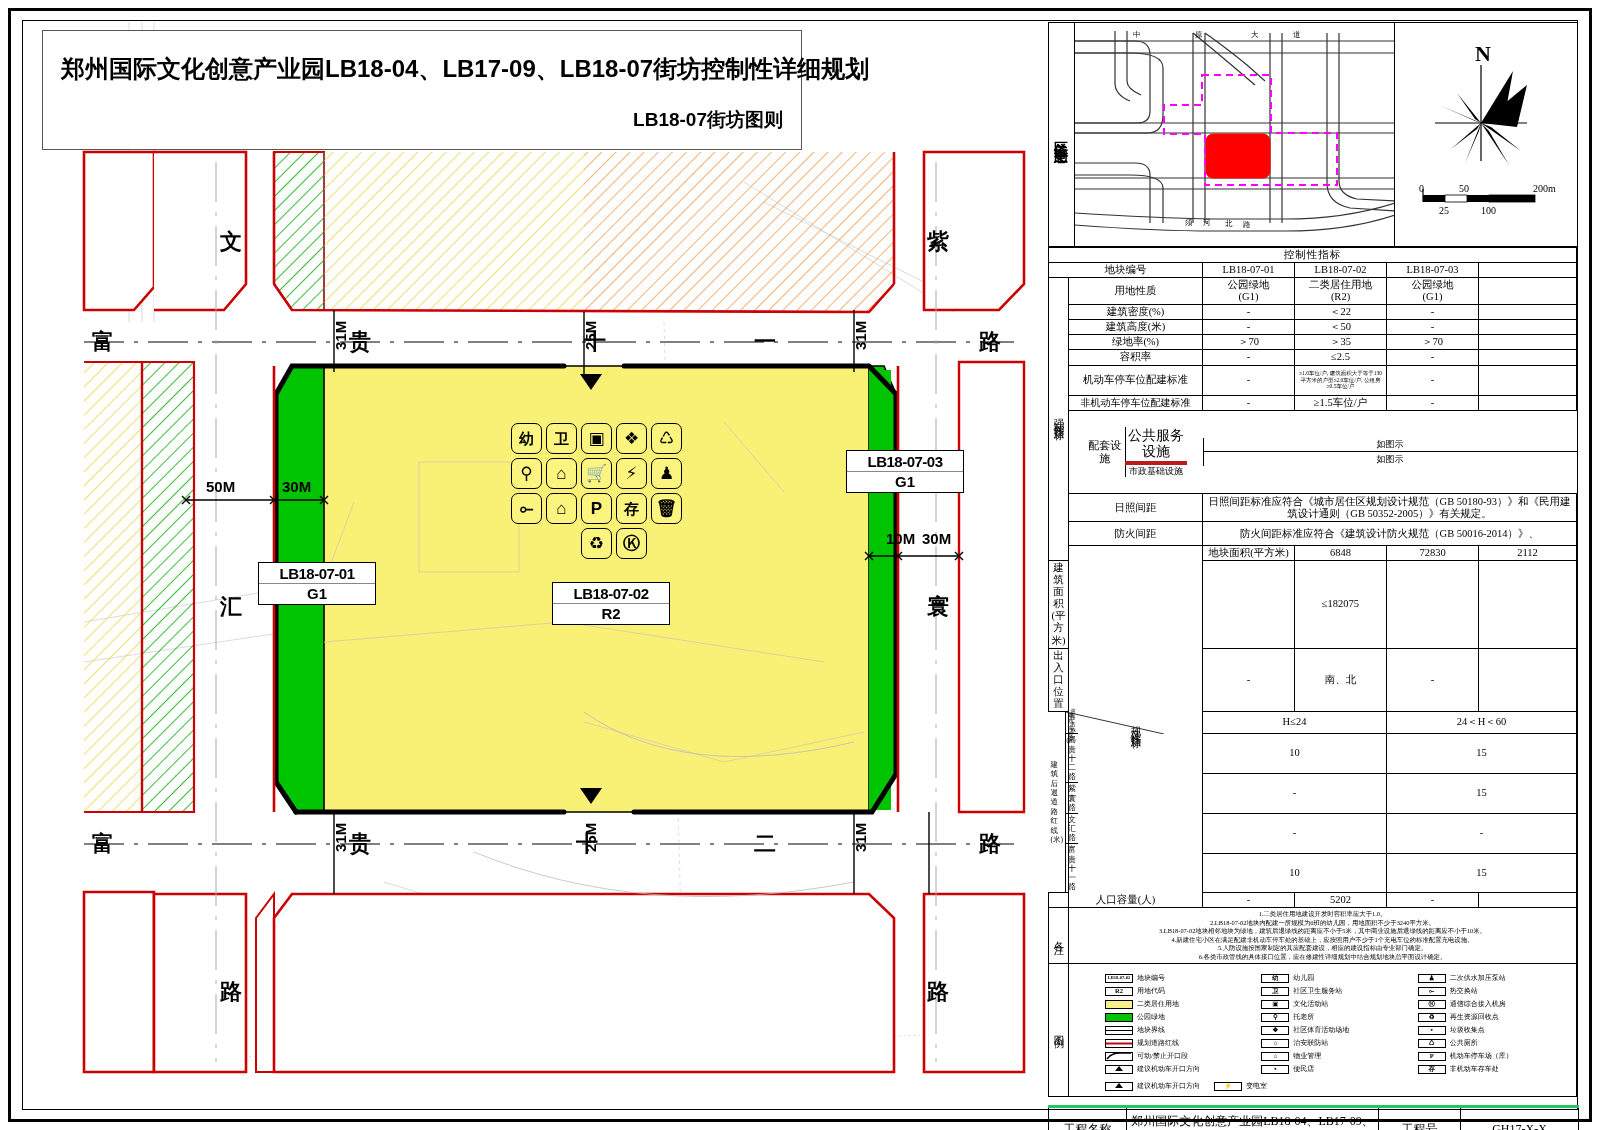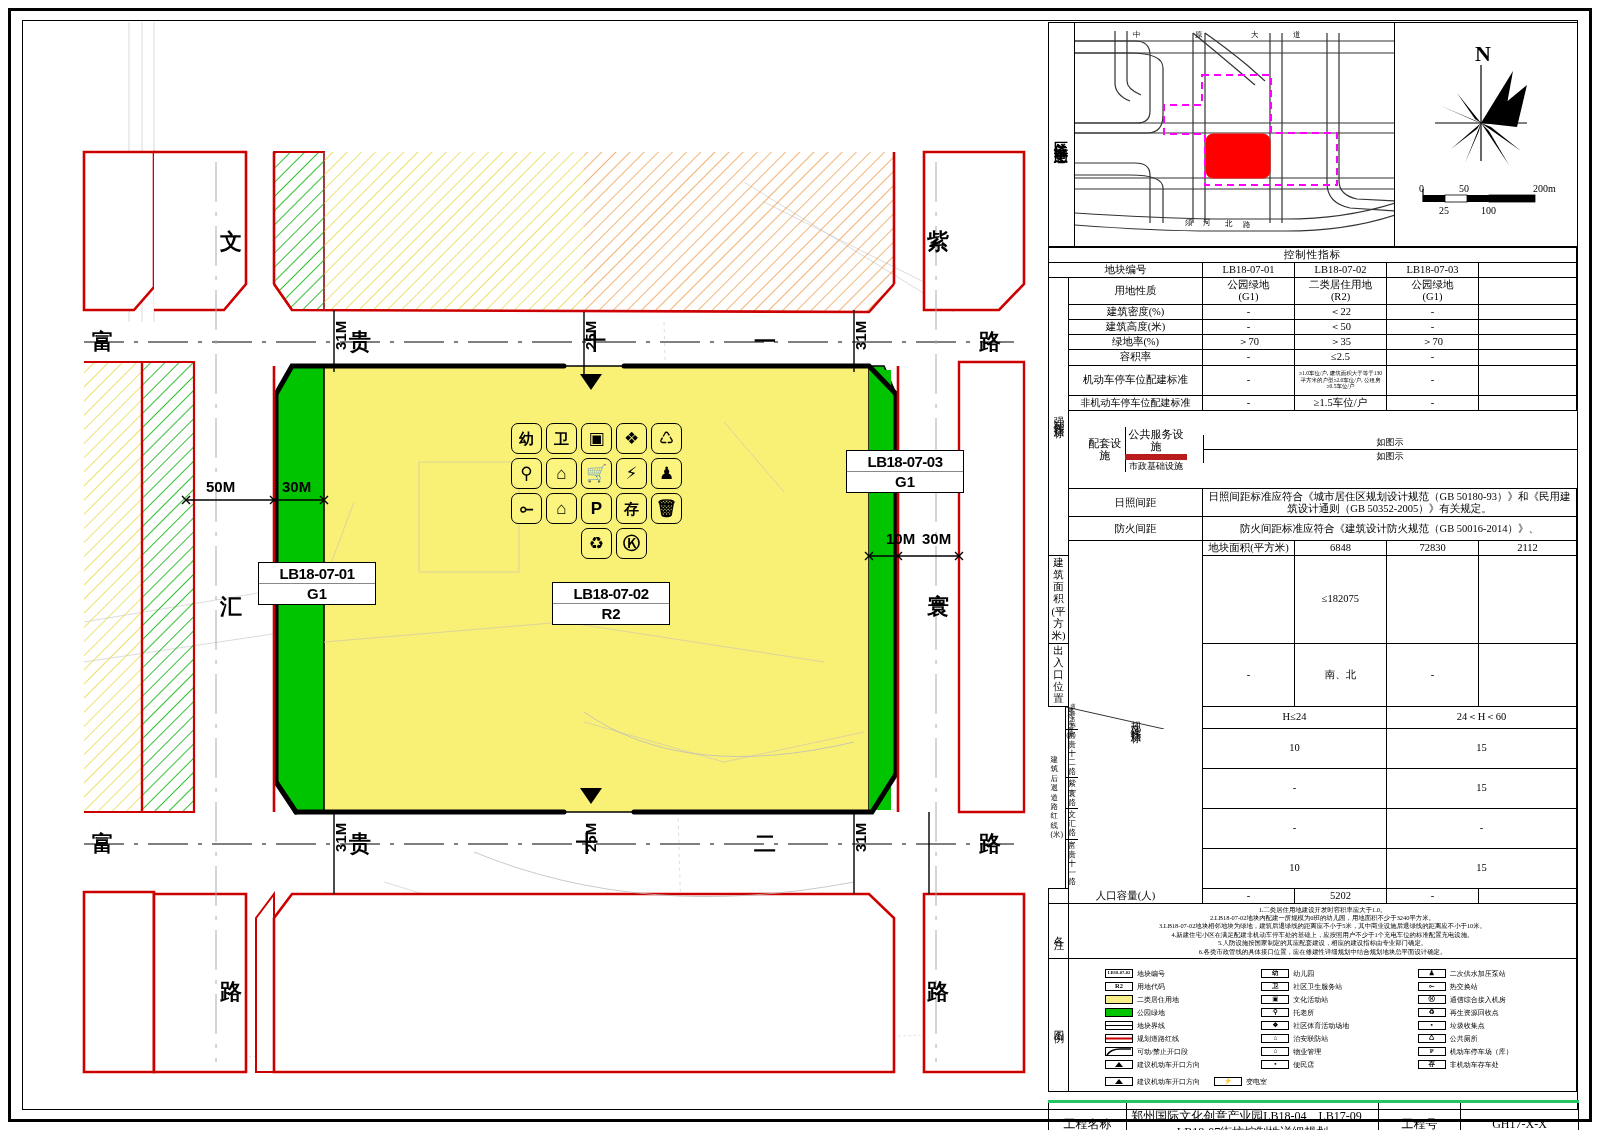--- a/index.html
+++ b/index.html
@@ -202,20 +202,24 @@
         <path d="M845 534 L935 534"></path>
         <path d="M841 530 L849 538 M841 538 L849 530"></path>
         <path d="M870 530 L878 538 M870 538 L878 530"></path>
         <path d="M931 530 L939 538 M931 538 L939 530"></path>
       </g>
 
       <polygon points="556,352 578,352 567,368" fill="#000"></polygon>
       <polygon points="556,766 578,766 567,782" fill="#000"></polygon>
     </svg>
 
+    <div id="titlebox">
+      <div class="t1">郑州国际文化创意产业园LB18-04、LB17-09、LB18-07街坊控制性详细规划</div>
+      <div class="t2">LB18-07街坊图则</div>
+    </div>
 
     <div class="roadchar" style="left:196px;top:205px;">文</div>
     <div class="roadchar" style="left:196px;top:570px;">汇</div>
     <div class="roadchar" style="left:196px;top:955px;">路</div>
     <div class="roadchar" style="left:903px;top:205px;">紫</div>
     <div class="roadchar" style="left:903px;top:570px;">寰</div>
     <div class="roadchar" style="left:903px;top:955px;">路</div>
 
     <div class="roadchar" style="left:68px;top:305px;">富</div>
     <div class="roadchar" style="left:325px;top:305px;">贵</div>
@@ -462,21 +466,21 @@
           <td>≥1.5车位/户</td>
           <td>-</td>
           <td></td>
         </tr>
         <tr>
           <td class="rowname" style="padding:16px;border:none">
             <table style="border-collapse:collapse;width:100%">
               <tbody>
                     <tr>
                 <td rowspan="2" style="width:40px;border:none;border-right:1px solid #000;font-size:11px">配套设施</td>
-                <td style="border:none;border-bottom:6px solid #b91c1c;font-size:11px">公共服务设施</td>
+                <td style="border:none;border-bottom:4px solid #b91c1c;font-size:14px">公共服务设施</td>
               </tr>
               <tr>
                       <td style="border:none;font-size:9px">市政基础设施</td>
                     </tr>
             </tbody>
                 </table>
           </td>
           <td colspan="4" style="padding:0;border:none">
             <table style="border-collapse:collapse;width:100%">
               <tbody>

